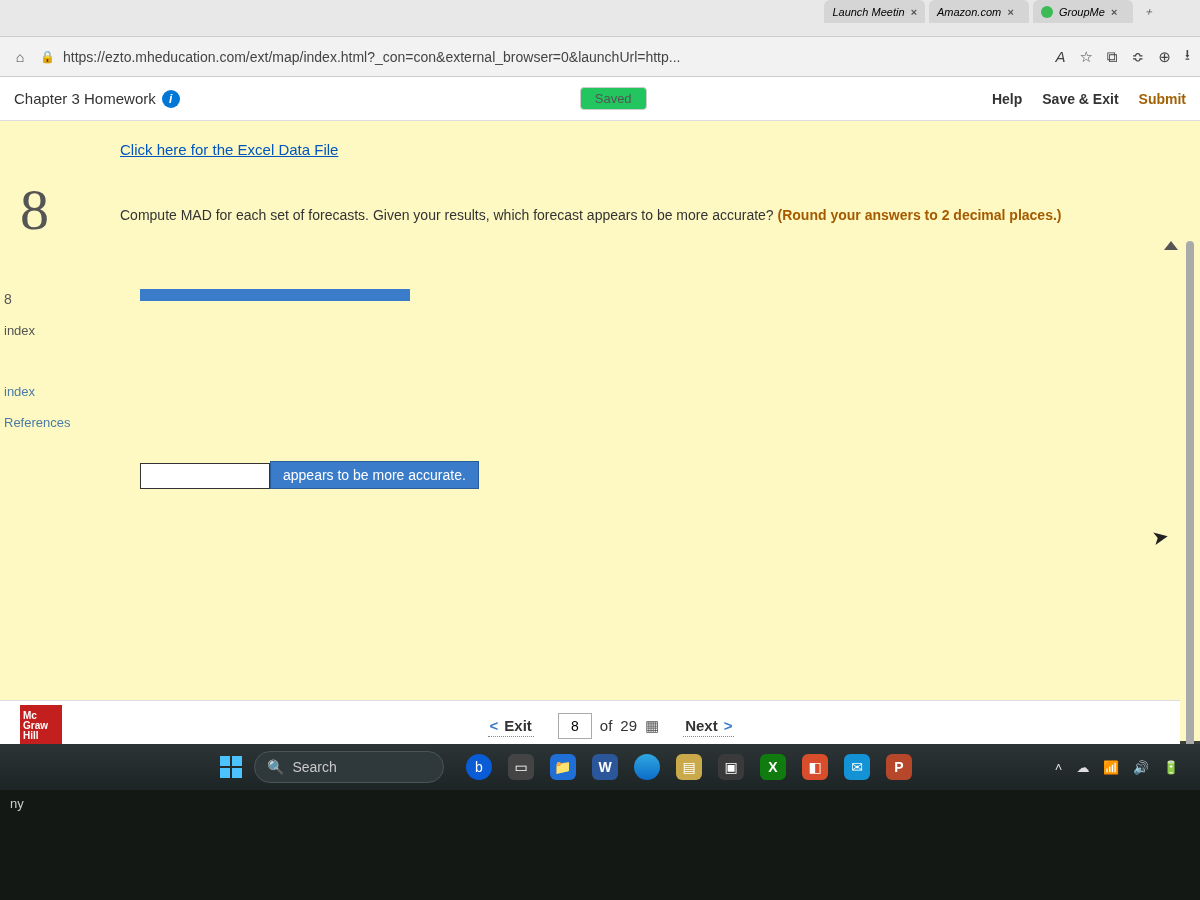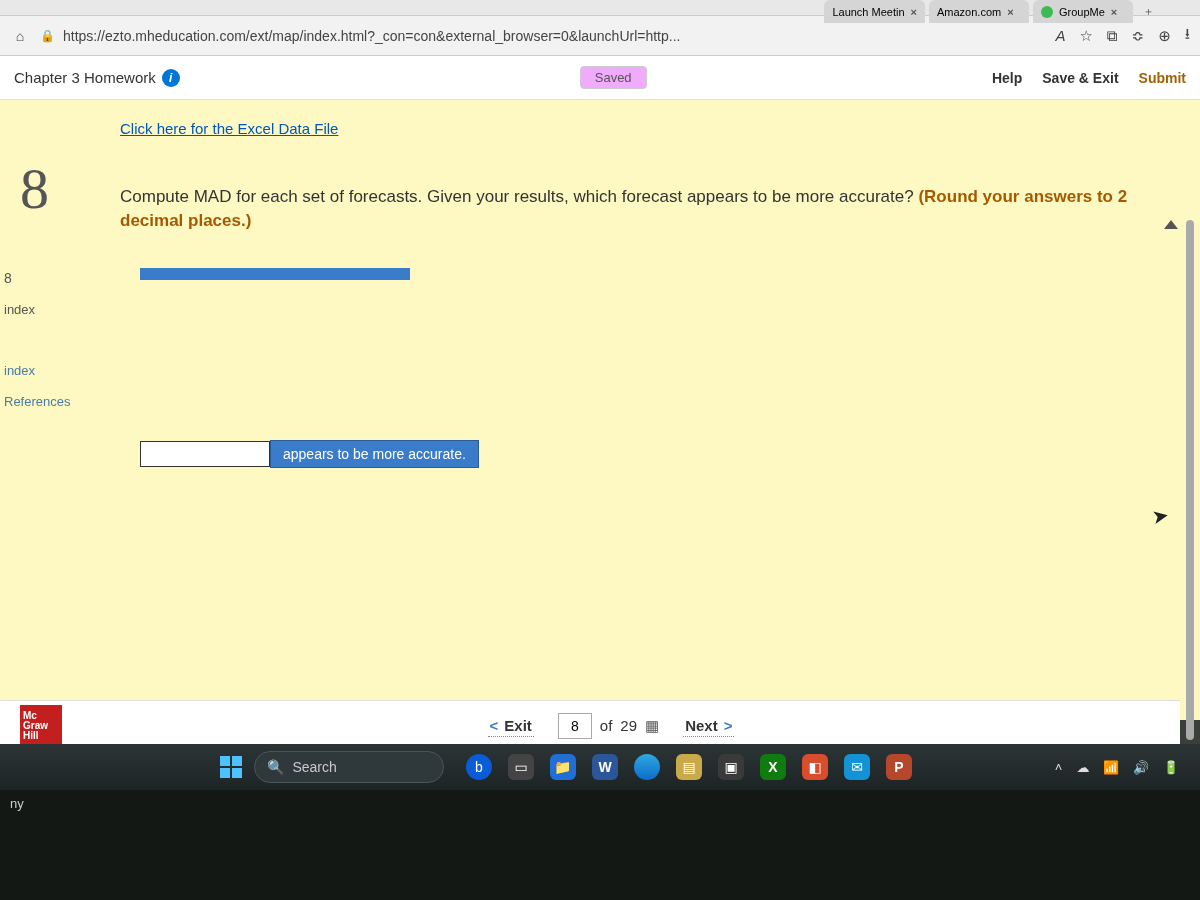--- a/index.html
+++ b/index.html
@@ -8,25 +8,26 @@
     background: #3a3f3a;
     width: 1200px;
     height: 900px;
     overflow: hidden;
     position: relative;
   }
 
   
   .browser-top {
     background: #e8e8e8;
-    height: 16px;
+    height: 37px;
     display: flex;
     align-items: center;
     padding: 0 10px;
     border-bottom: 1px solid #ccc;
+    font-style: italic;
   }
   .tab-strip {
     position: absolute;
     top: 0;
     right: 40px;
     display: flex;
     gap: 4px;
     font-size: 11px;
   }
   .browser-tab {
@@ -98,21 +99,21 @@
     color: #fff;
     align-items: center;
     justify-content: center;
     font-size: 12px;
     font-weight: bold;
     font-style: italic;
     margin-left: 6px;
   }
   .saved-pill {
     margin-left: 400px;
-    background: #f0abfc;
+    background: #22c55e;
     border: 1px solid #ccc;
     border-radius: 4px;
     padding: 3px 14px;
     font-size: 13px;
     color: #555;
   }
   .header-actions {
     margin-left: auto;
     display: flex;
     gap: 20px;
@@ -140,21 +141,21 @@
     font-size: 58px;
     color: #555;
     font-weight: 300;
     font-family: 'Times New Roman', serif;
   }
   .instruction {
     position: absolute;
     left: 120px;
     top: 85px;
     right: 40px;
-    font-size: 17px;
+    font-size: 14px;
     color: #333;
     line-height: 1.4;
   }
   .instruction .hint { color: #a55a00; font-weight: bold; }
 
   .left-col {
     position: absolute;
     left: 0;
     top: 170px;
     width: 100px;
@@ -202,21 +203,21 @@
     width: 270px;
     height: 12px;
     background: #3a7cc9;
   }
 
   .acc-row {
     position: absolute;
     left: 140px;
     top: 340px;
     display: flex;
-    align-items: center;
+    align-items: flex-end;
   }
   .acc-row input {
     width: 130px; height: 26px;
     border: 1px solid #333;
     padding: 2px 6px;
     font-size: 14px;
   }
   .acc-row .acc-label {
     background: #3a7cc9;
     color: #fff;

